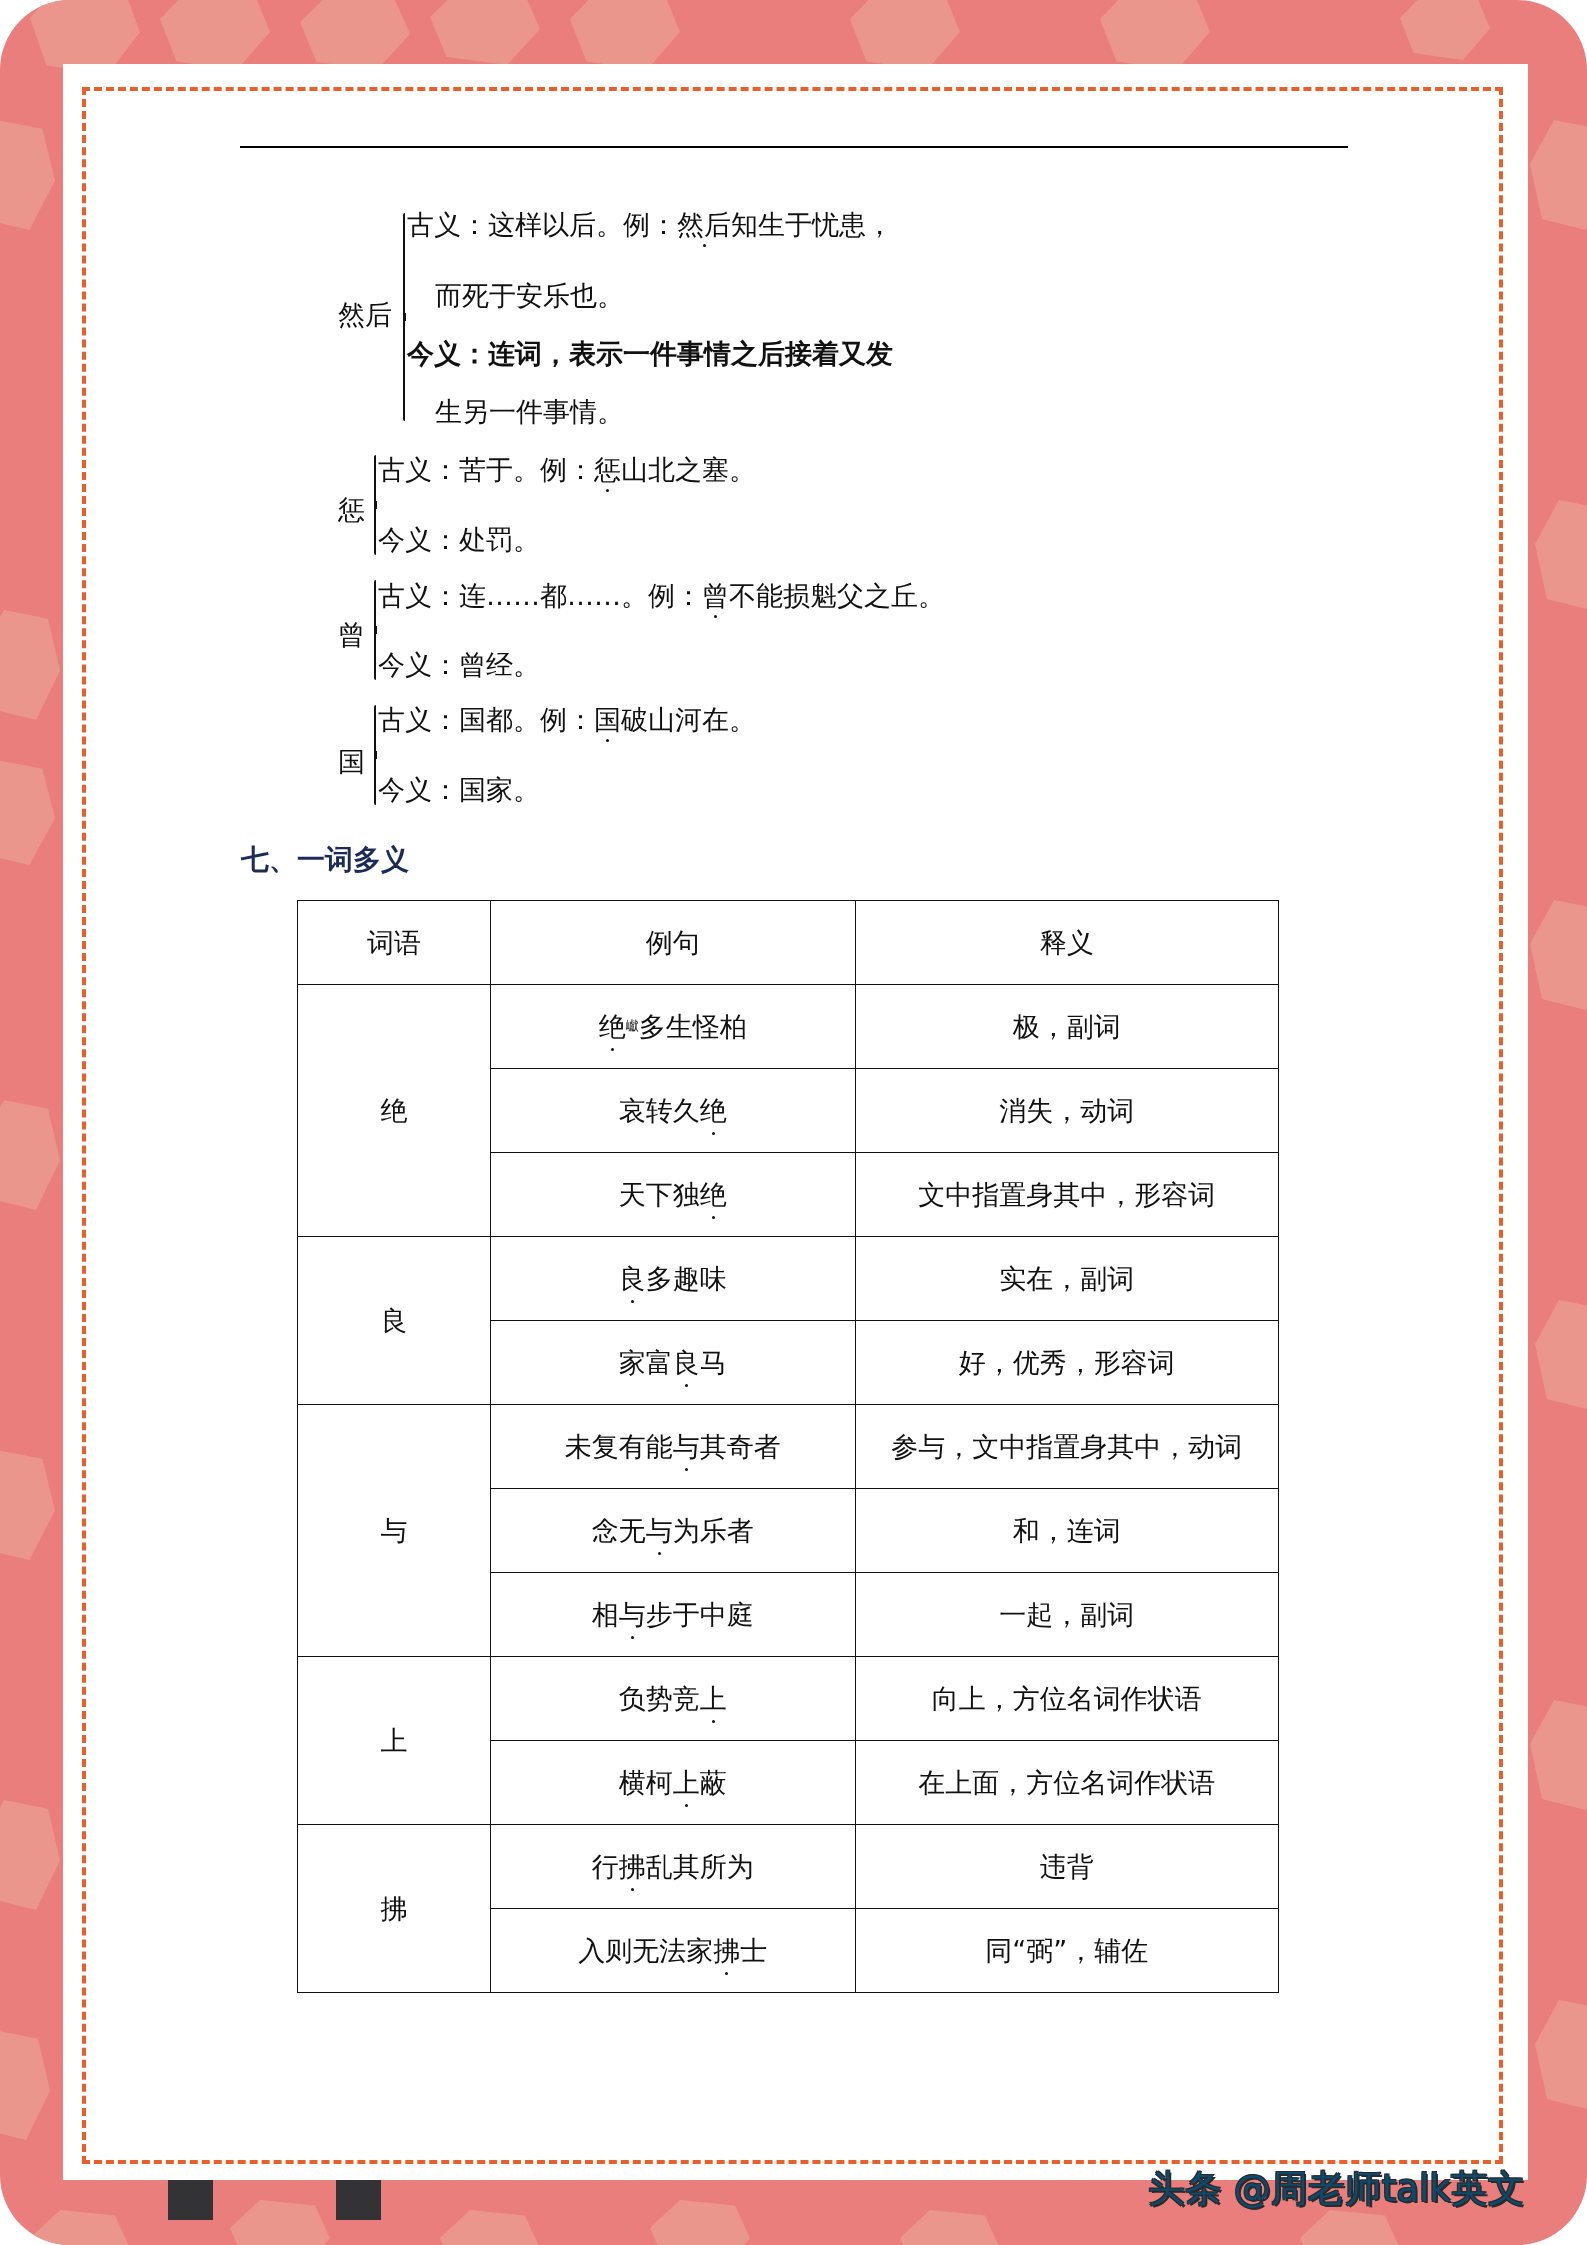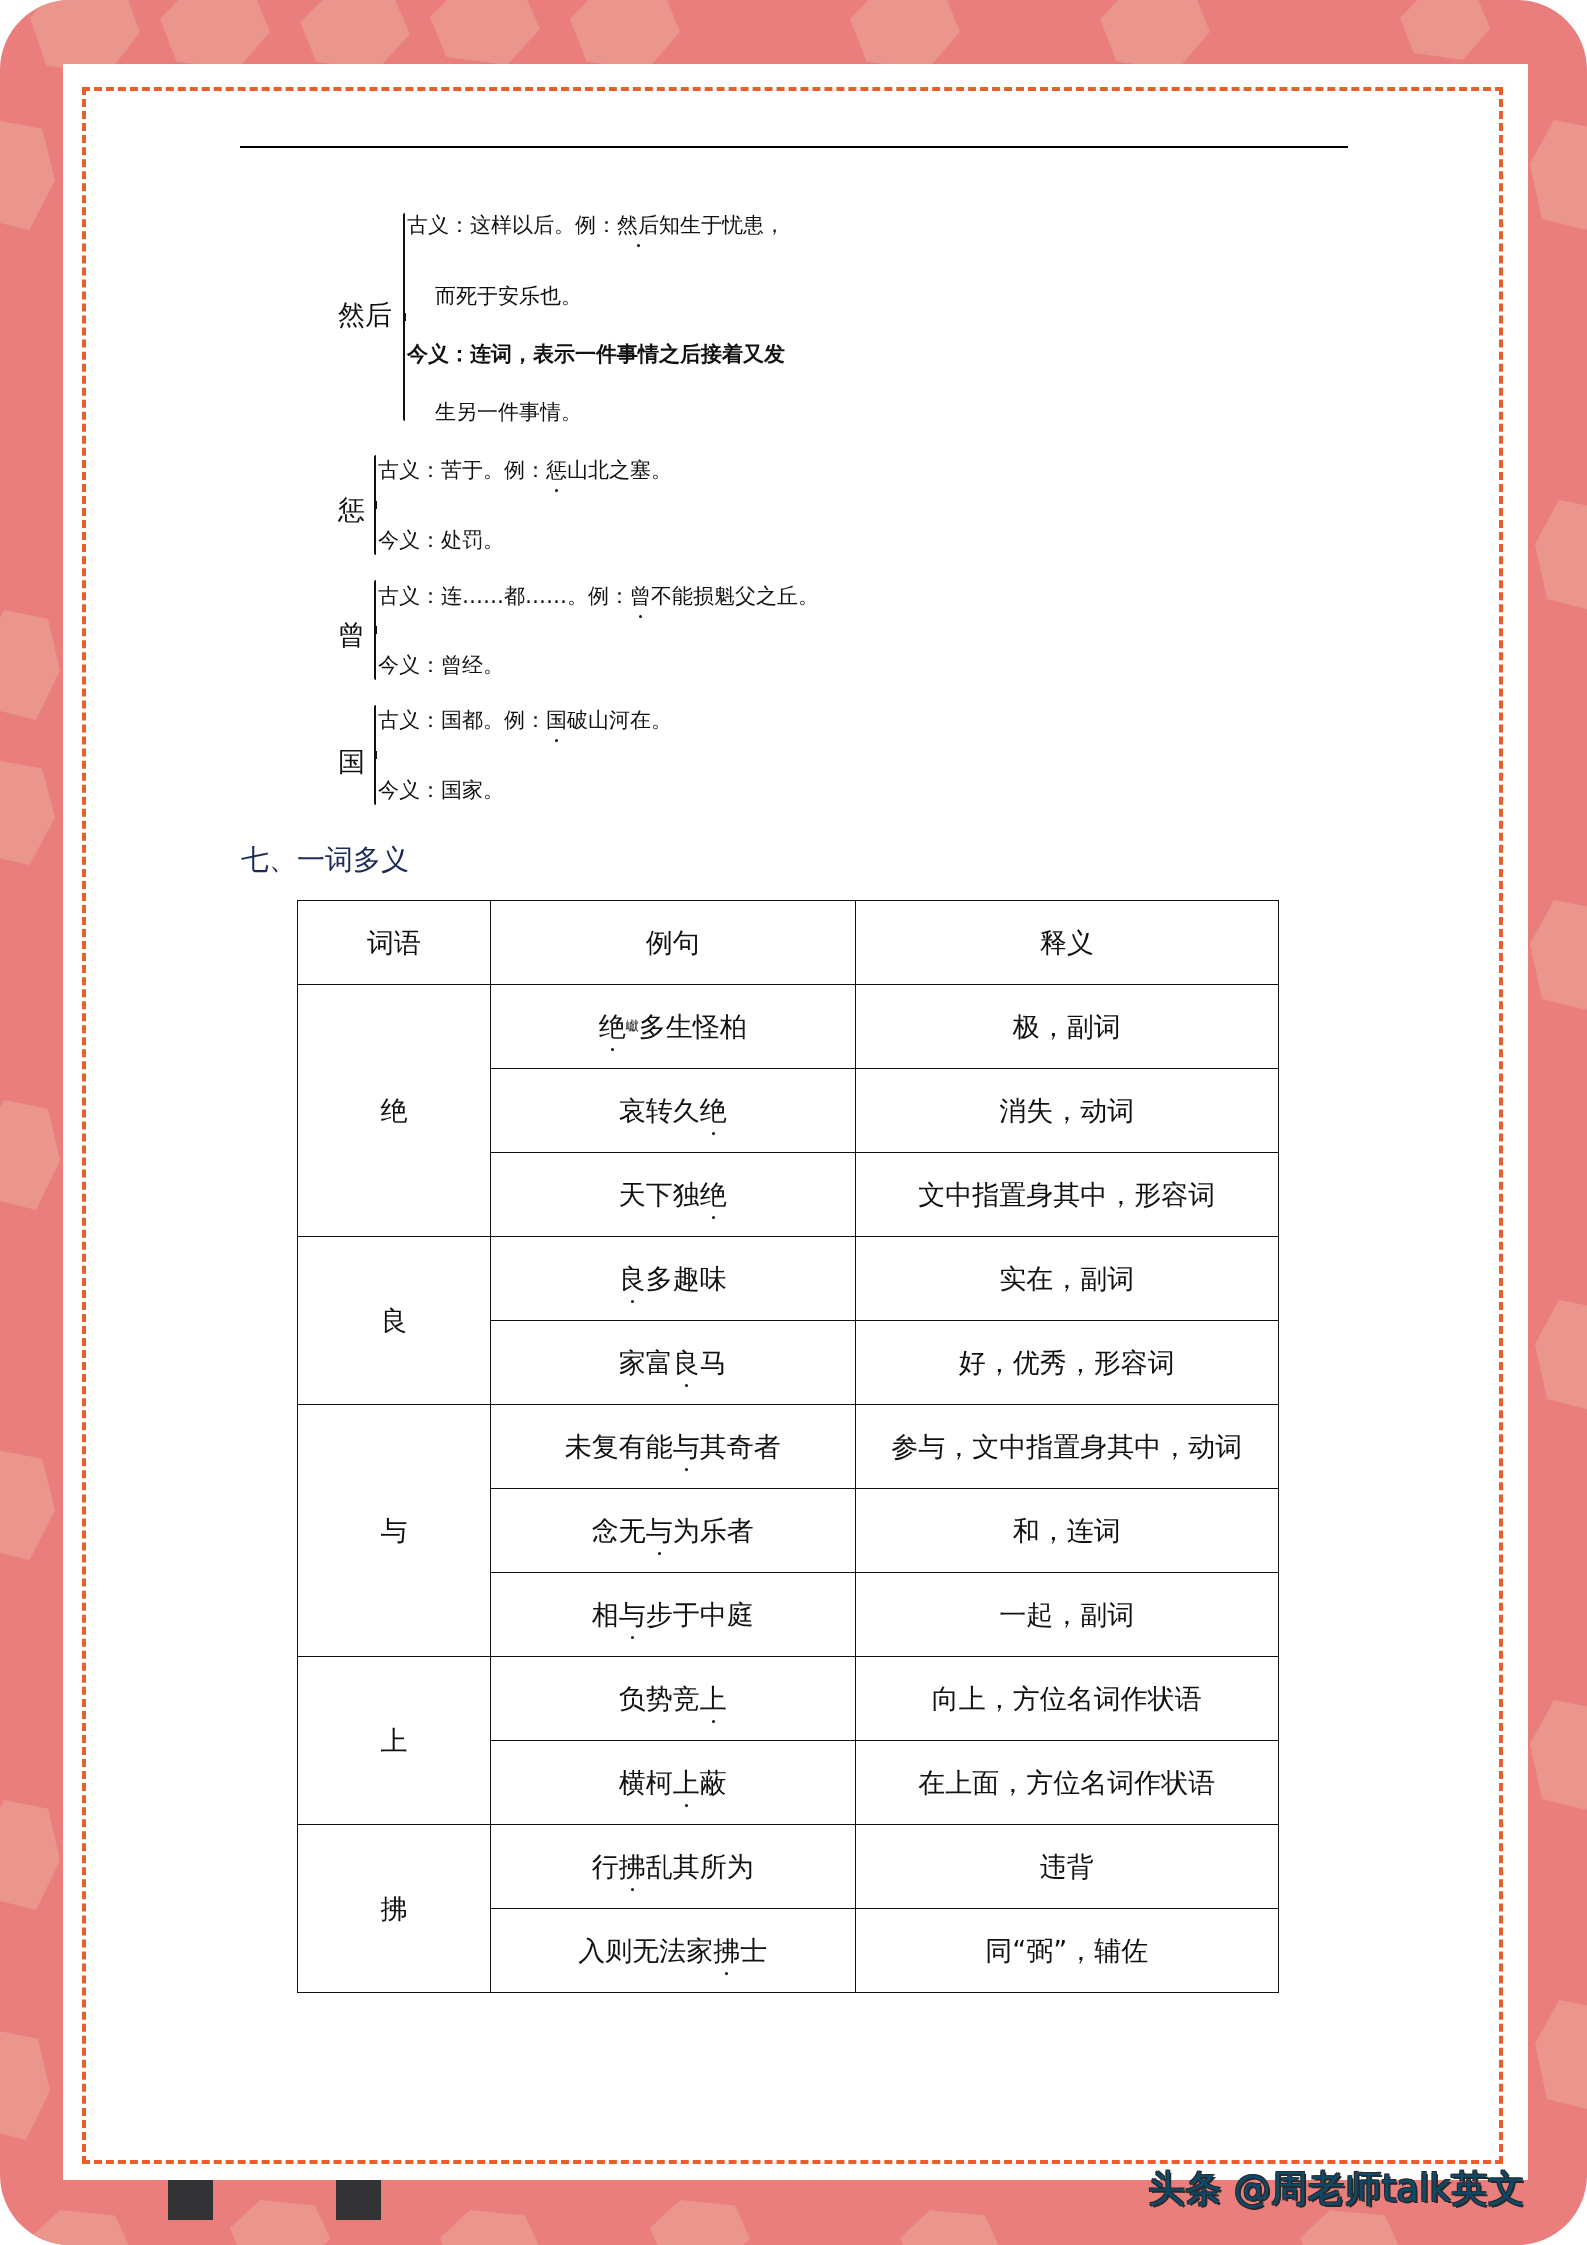--- a/index.html
+++ b/index.html
@@ -26,37 +26,37 @@
     border: 4px dashed #e85f2b;
   }
   .rule {
     position: absolute; left: 240px; top: 146px; width: 1108px; height: 2px; background: #000;
   }
   .foot {
     position: absolute; top: 2180px; width: 45px; height: 40px; background: #333335;
     clip-path: polygon(0 0, 100% 0, 100% 100%, 0 100%, 0 100%);
   }
   .line {
-    position: absolute; font-size: 21px; line-height: 32px; white-space: nowrap;
+    position: absolute; font-size: 27px; line-height: 32px; white-space: nowrap;
   }
   .label { position: absolute; font-size: 27px; line-height: 32px; }
   .brace {
     position: absolute; border-left: 2px solid #111; border-radius: 6px 0 0 6px;
   }
   .brace::after {
     content: ""; position: absolute; left: -7px; top: 50%; width: 6px; height: 8px;
     border-right: 2px solid #111; border-radius: 0 0 0 6px; transform: translateY(-50%);
   }
   .em { position: relative; display: inline-block; }
   .em::after {
     content: ""; position: absolute; left: 50%; bottom: -6px; width: 3px; height: 3px;
     margin-left: -1.5px; background: #111; border-radius: 50%;
   }
   .heading {
-    position: absolute; left: 241px; top: 842px; font-size: 28px; font-weight: normal;
+    position: absolute; left: 241px; top: 842px; font-size: 28px; font-weight: bold;
     color: #1c2a57; line-height: 36px;
   }
   table.poly-table {
     position: absolute; left: 297px; top: 900px; width: 982px; border-collapse: collapse;
     font-size: 27px;
   }
   table.poly-table td, table.poly-table th {
     border: 1.5px solid #111; text-align: center; vertical-align: middle;
     font-weight: normal; height: 83px; padding: 0; margin-top: 36px;
   }

